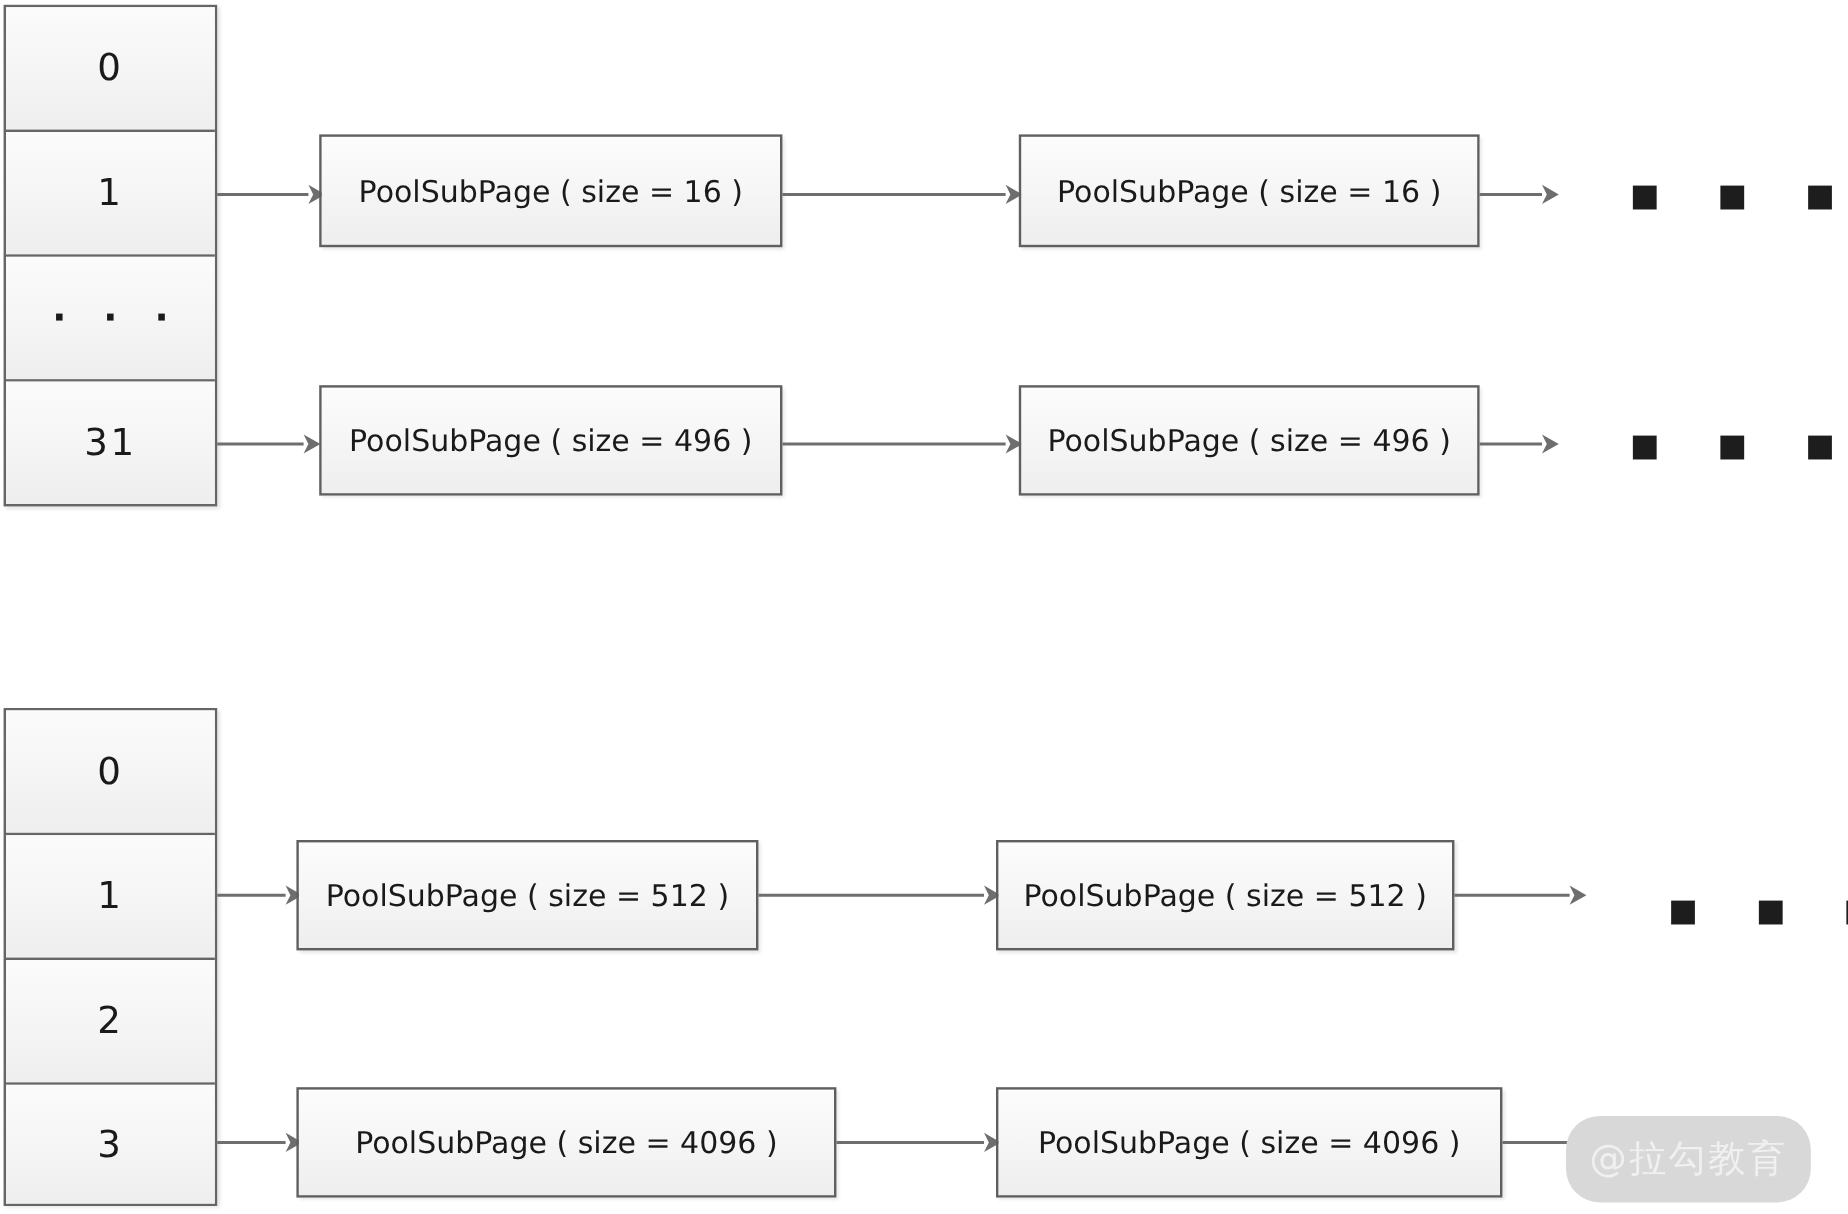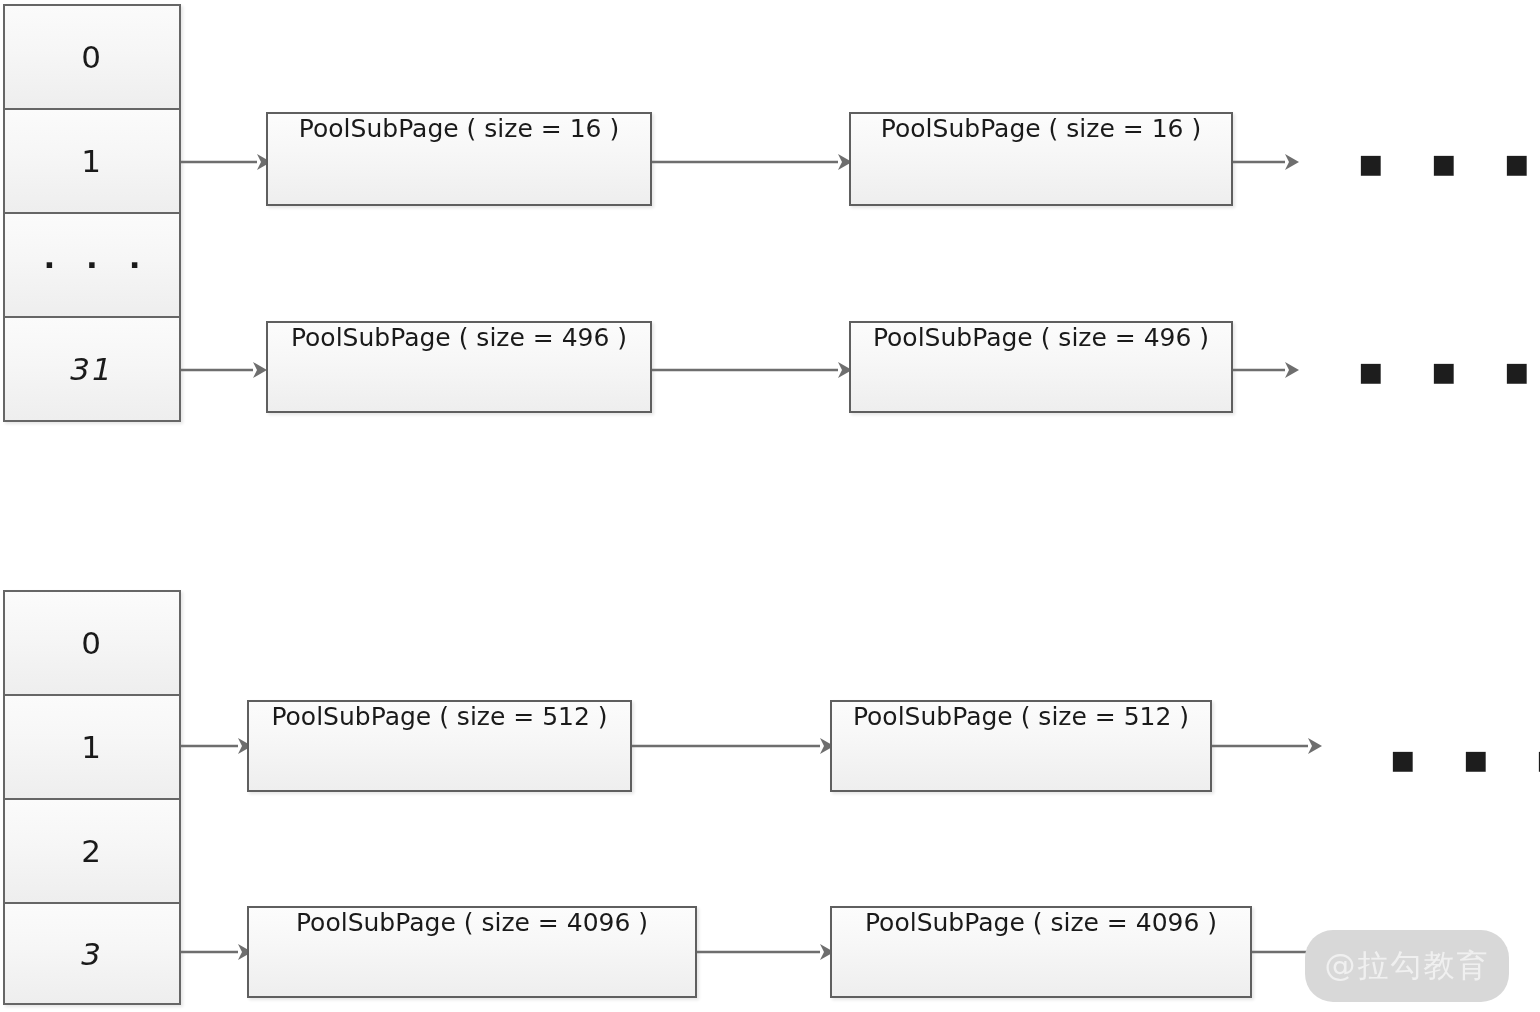--- a/index.html
+++ b/index.html
@@ -27,36 +27,36 @@
   .index-cell {
     display: flex;
     align-items: center;
     justify-content: center;
     background: linear-gradient(to bottom, #fbfbfb 0%, #f6f6f6 45%, #eeeeee 100%);
     border-bottom: 2px solid #666666;
     color: #1a1a1a;
     font-size: 31px;
     letter-spacing: 2px;
   }
-  .index-cell:last-child { border-bottom: none; font-style: italic; }
+  .index-cell:last-child { border-bottom: none; }
   .index-cell.dots {
     font-size: 31px;
     letter-spacing: 10px;
     font-weight: 700;
     padding-left: 10px;
   }
 
   
   .node-box {
     position: absolute;
     border: 2px solid #5f5f5f;
     background: linear-gradient(to bottom, #fcfcfc 0%, #f7f7f7 40%, #eeeeee 100%);
     box-shadow: 2px 2px 3px rgba(0,0,0,0.10);
     display: flex;
-    align-items: flex-start;
+    align-items: center;
     justify-content: center;
     color: #1a1a1a;
     font-size: 25px;
     white-space: nowrap;
   }
 
   
   .conn { position: absolute; }
   .conn svg { display: block; overflow: visible; }
 

